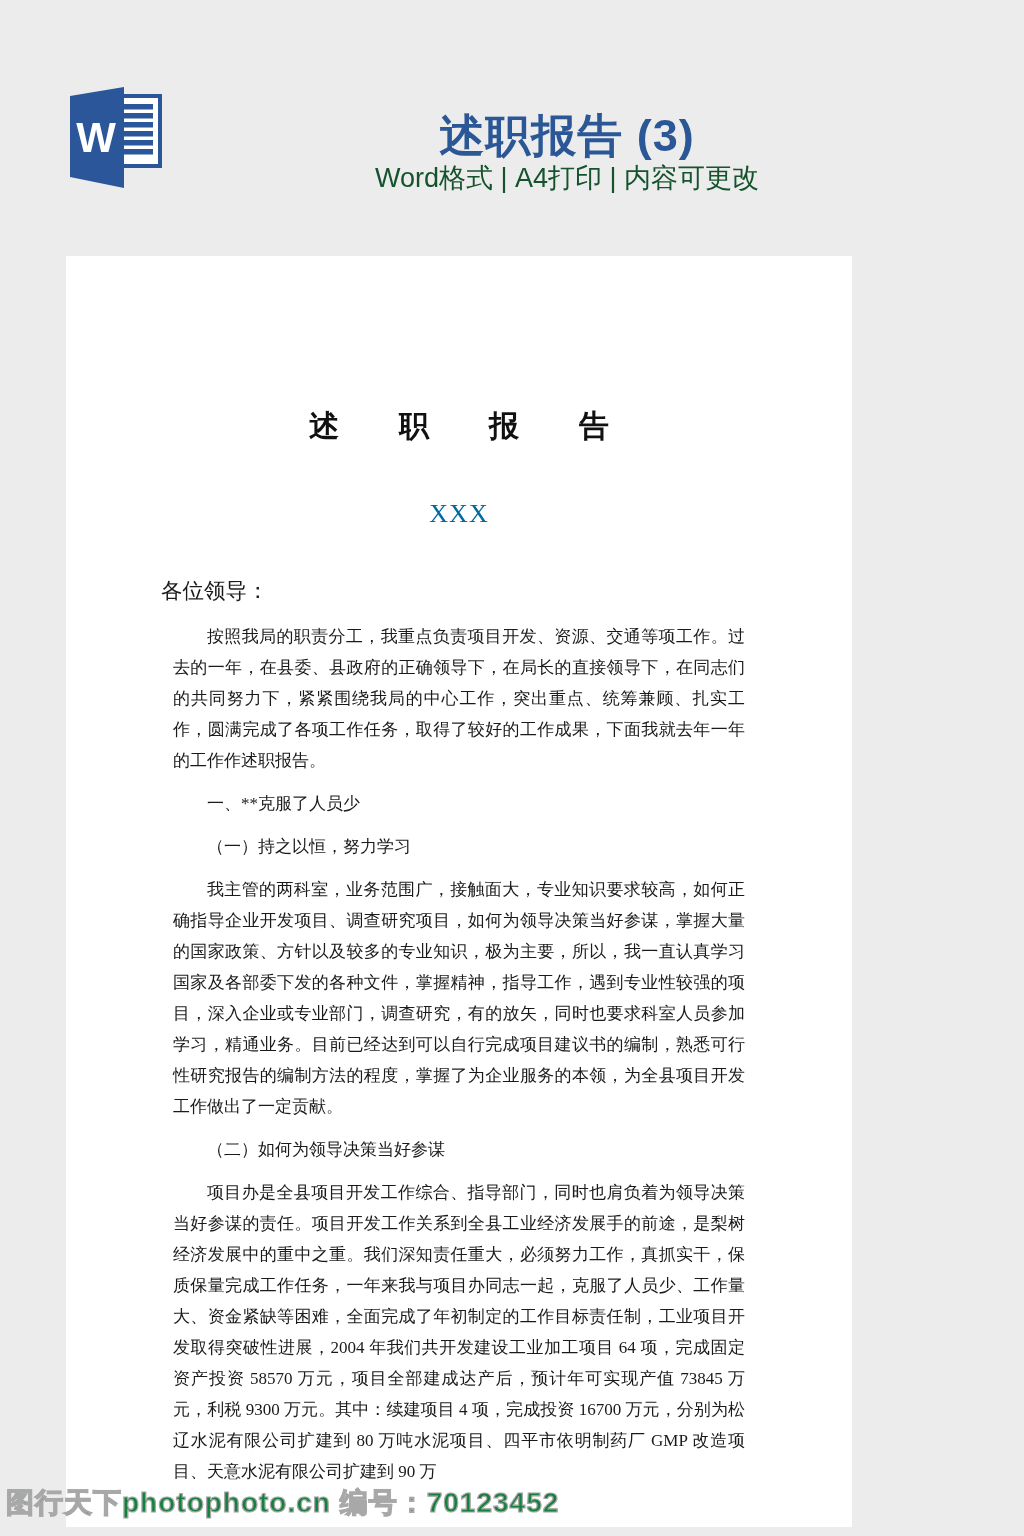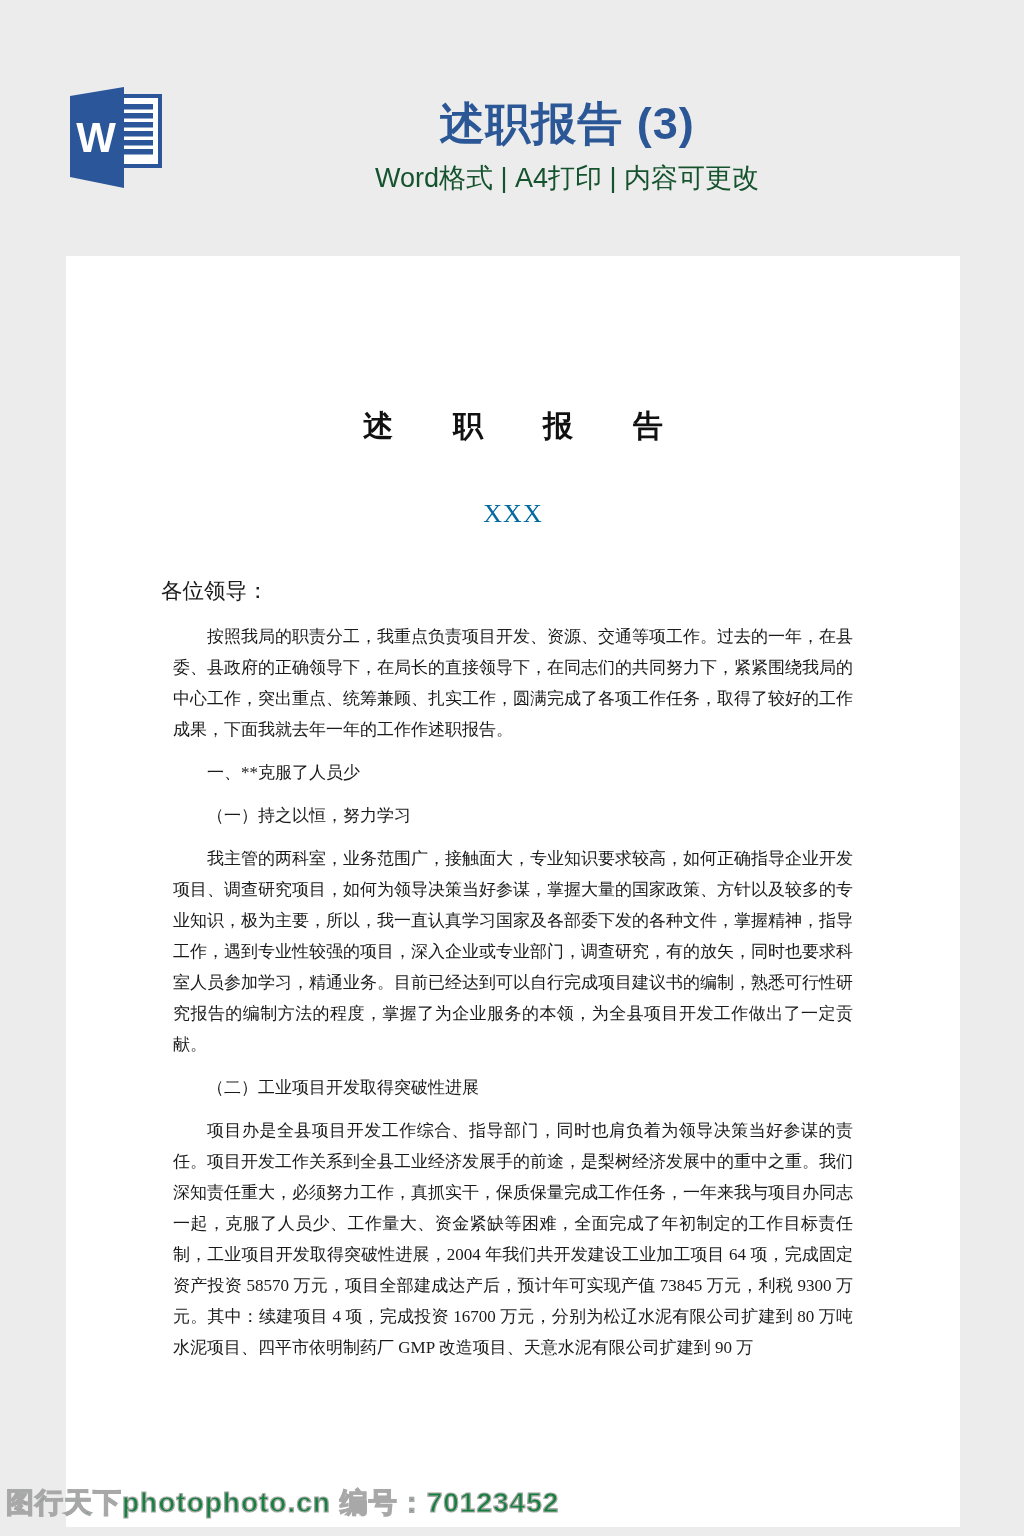--- a/index.html
+++ b/index.html
@@ -2,27 +2,27 @@
 <html><head>
 <meta charset="utf-8">
 <style>
   html,body{margin:0;padding:0;}
   body{background:#ececec;font-family:"Liberation Sans","DejaVu Sans",sans-serif;}
   .canvas{position:relative;width:1024px;height:1536px;background:#ececec;overflow:hidden;}
 
   
   .tpl-header{position:absolute;top:0;left:0;right:0;height:256px;}
   .word-icon{position:absolute;left:62px;top:84px;width:106px;height:108px;}
-  .tpl-title{position:absolute;top:94px;left:110px;right:0;margin:0;text-align:center;
+  .tpl-title{position:absolute;top:94px;left:110px;right:0;margin:12px;text-align:center;
              font-size:45px;font-weight:700;color:#2b5797;letter-spacing:1px;}
   .tpl-subtitle{position:absolute;top:160px;left:110px;right:0;text-align:center;
              font-size:27px;font-weight:400;color:#14532d;}
 
   
-  .doc-page{position:absolute;left:66px;top:256px;width:894px;height:1271px;background:#ffffff;
+  .doc-page{position:absolute;left:66px;top:256px;width:786px;height:1271px;background:#ffffff;
             box-sizing:border-box;padding:0 95px;overflow:hidden;
             font-family:"Liberation Serif","DejaVu Serif",serif;color:#1a1a1a;}
   .doc-title{margin:150px 0 0 0;text-align:center;font-size:30px;font-weight:700;
              letter-spacing:60px;padding-left:60px;white-space:nowrap;color:#111;}
   .doc-author{margin:52px 0 0 0;text-align:center;font-size:26px;letter-spacing:1px;color:#0369a1;}
   .salutation{margin:46px 0 6px 0;font-size:21.5px;line-height:33.6px;}
   .para{margin:12px;font-size:17px;line-height:31px;text-align:justify;
         text-justify:inter-ideograph;word-break:break-all;}
   .para.indent{text-indent:2em;}
 
@@ -57,19 +57,19 @@
   </div>
 
   <div class="doc-page">
     <h2 class="doc-title">述职报告</h2>
     <div class="doc-author">XXX</div>
     <p class="salutation">各位领导：</p>
     <p class="para indent">按照我局的职责分工，我重点负责项目开发、资源、交通等项工作。过去的一年，在县委、县政府的正确领导下，在局长的直接领导下，在同志们的共同努力下，紧紧围绕我局的中心工作，突出重点、统筹兼顾、扎实工作，圆满完成了各项工作任务，取得了较好的工作成果，下面我就去年一年的工作作述职报告。</p>
     <p class="para indent">一、**克服了人员少</p>
     <p class="para indent">（一）持之以恒，努力学习</p>
     <p class="para indent">我主管的两科室，业务范围广，接触面大，专业知识要求较高，如何正确指导企业开发项目、调查研究项目，如何为领导决策当好参谋，掌握大量的国家政策、方针以及较多的专业知识，极为主要，所以，我一直认真学习国家及各部委下发的各种文件，掌握精神，指导工作，遇到专业性较强的项目，深入企业或专业部门，调查研究，有的放矢，同时也要求科室人员参加学习，精通业务。目前已经达到可以自行完成项目建议书的编制，熟悉可行性研究报告的编制方法的程度，掌握了为企业服务的本领，为全县项目开发工作做出了一定贡献。</p>
-    <p class="para indent">（二）工业项目开发取得突破性进展</p>
+    <p class="para indent">（二）如何为领导决策当好参谋</p>
     <p class="para indent">项目办是全县项目开发工作综合、指导部门，同时也肩负着为领导决策当好参谋的责任。项目开发工作关系到全县工业经济发展手的前途，是梨树经济发展中的重中之重。我们深知责任重大，必须努力工作，真抓实干，保质保量完成工作任务，一年来我与项目办同志一起，克服了人员少、工作量大、资金紧缺等困难，全面完成了年初制定的工作目标责任制，工业项目开发取得突破性进展，2004 年我们共开发建设工业加工项目 64 项，完成固定资产投资 58570 万元，项目全部建成达产后，预计年可实现产值 73845 万元，利税 9300 万元。其中：续建项目 4 项，完成投资 16700 万元，分别为松辽水泥有限公司扩建到 80 万吨水泥项目、四平市依明制药厂 GMP 改造项目、天意水泥有限公司扩建到 90 万</p>
   </div>
 
   <div class="watermark">图行天下photophoto.cn 编号：70123452</div>
 
 </div>
 
 </body></html>

